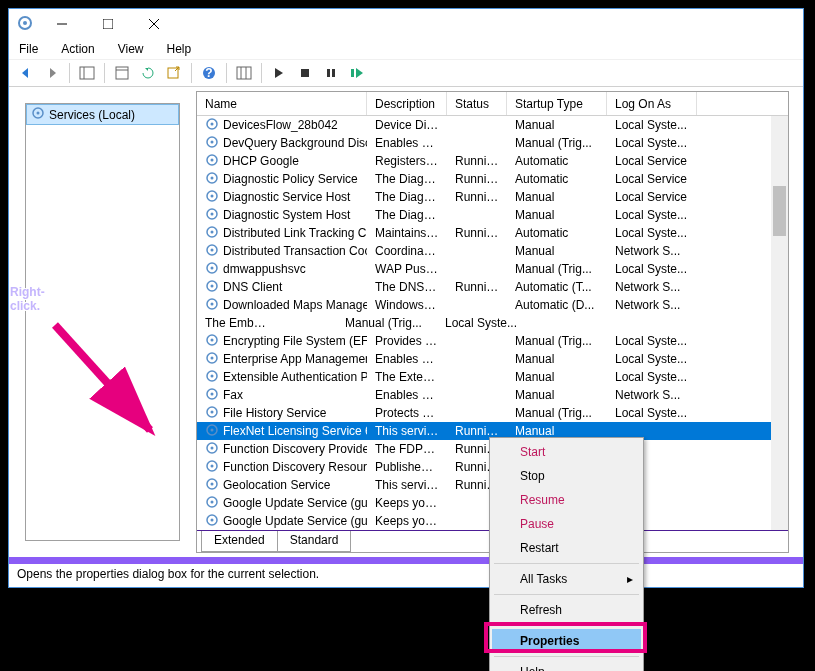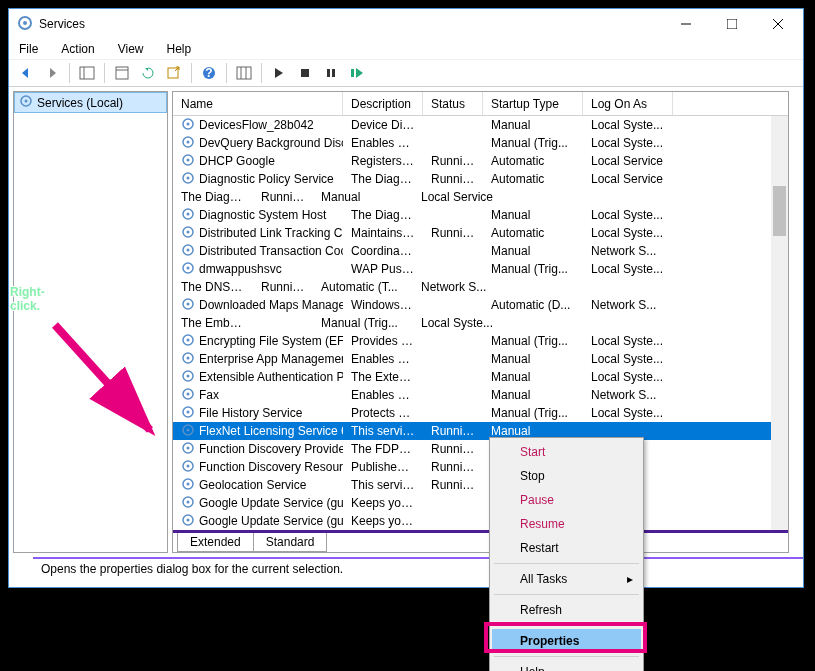--- a/index.html
+++ b/index.html
@@ -11,69 +11,68 @@
 .winbtns { display: flex; height: 100%; }
 .winbtn { width: 46px; display: flex; align-items: center; justify-content: center; }
 .winbtn svg { display: block; }
 .menubar { height: 20px; display: flex; gap: 23px; padding: 0 10px; align-items: center; }
 .menu-item { cursor: default; }
 .toolbar { height: 28px; display: flex; align-items: center; gap: 4px; padding: 0 6px; border-bottom: 1px solid #d0d0d0; border-top: 1px solid #f0f0f0; }
 .tbtn { width: 22px; height: 22px; border: 1px solid transparent; display: flex; align-items: center; justify-content: center; border-radius: 2px; }
 .tbtn svg { display: block; }
 .tsep { width: 1px; height: 20px; background: #d0d0d0; margin: 0 2px; }
 .body { display: flex; height: 470px; }
-.tree { width: 155px; border: 1px solid #a0a0a0; margin: 4px; }
+.tree { width: 155px; border: 1px solid #a0a0a0; margin: 16px; }
 .tree-sel { background: #cde8ff; border: 1px solid #7ab8e6; display: flex; align-items: center; padding: 1px 4px; gap: 4px; margin: 0; }
 .list-wrap { flex: 1; margin: 4px 14px 4px 0; border: 1px solid #a0a0a0; display: flex; flex-direction: column; overflow: hidden; }
 .list-header { display: flex; border-bottom: 1px solid #d0d0d0; height: 24px; background: #fff; }
 .col { padding: 4px 8px; border-right: 1px solid #e0e0e0; display: flex; align-items: center; }
 .col-name { width: 170px; }
 .col-desc { width: 80px; }
 .col-status { width: 60px; }
 .col-startup { width: 100px; }
 .col-logon { width: 90px; }
 .list-body { flex: 1; overflow: hidden; }
 .row { display: flex; height: 18px; align-items: center; }
 .row.selected { background: #0078d7; color: #fff; }
 .cell { padding: 0 8px; white-space: nowrap; overflow: hidden; text-overflow: ellipsis; }
 .cell-name { width: 170px; display: flex; align-items: center; gap: 4px; }
 .gear-ico { flex-shrink: 0; }
 .cell-desc { width: 80px; }
 .cell-status { width: 60px; }
 .cell-startup { width: 100px; }
 .cell-logon { width: 90px; }
-.tabstrip { height: 22px; display: flex; padding-left: 4px; border-top: 3px solid #4c1d95; }
+.tabstrip { height: 22px; display: flex; padding-left: 4px; border-top: 1px solid #4c1d95; }
 .tab { padding: 2px 12px; border: 1px solid #a0a0a0; border-top: none; background: #fff; margin-right: -1px; }
 .tab.active { background: #fff; }
-.statusbar { height: 22px; padding: 3px 8px; border-top: 2px solid #8b5cf6; margin-left: 24px; }
+.statusbar { height: 22px; padding: 3px 8px; border-top: 7px solid #8b5cf6; }
 .scrollbar-track { position: absolute; right: 0; top: 0; width: 17px; height: 100%; background: #f0f0f0; }
 .scrollbar-thumb { position: absolute; right: 2px; width: 13px; background: #c0c0c0; border-radius: 0; }
 .context-menu { position: absolute; left: 489px; top: 437px; width: 155px; background: #f0f0f0; border: 1px solid #a0a0a0; box-shadow: 2px 2px 4px rgba(0,0,0,0.3); padding: 2px; z-index: 50; }
 .ctx-item { padding: 5px 24px 5px 28px; position: relative; }
 .ctx-item.disabled { color: #be185d; }
 .ctx-item.highlight { background: #90c8f6; }
 .ctx-sep { height: 1px; background: #d0d0d0; margin: 3px 2px; }
 .ctx-arrow { position: absolute; right: 8px; top: 50%; transform: translateY(-50%); }
 .highlight-box { position: absolute; border: 4px solid #e6007e; pointer-events: none; z-index: 60; }
-.annotation { position: absolute; color: #86efac; font-size: 20px; font-weight: bold; font-family: Arial, sans-serif; text-shadow: 1px 1px 0 #fff, -1px -1px 0 #fff, 1px -1px 0 #fff, -1px 1px 0 #fff; z-index: 40; }
+.annotation { position: absolute; color: #c4b5fd; font-size: 20px; font-weight: bold; font-family: Arial, sans-serif; text-shadow: 1px 1px 0 #fff, -1px -1px 0 #fff, 1px -1px 0 #fff, -1px 1px 0 #fff; z-index: 40; }
 .arrow-svg { position: absolute; z-index: 45; pointer-events: none; }
 .list-body-wrap { position: relative; flex: 1; overflow: hidden; }
 </style>
 </head>
 <body>
 
 <div class="window">
   <div class="titlebar">
     <span class="ticon">
       <svg width="16" height="16">
           <circle cx="8" cy="8" r="6" fill="none" stroke="#5a8fc8" stroke-width="2"></circle>
           <circle cx="8" cy="8" r="2" fill="#5a8fc8"></circle>
         </svg>
     </span>
-    <span class="title">Services</span>
     <div class="winbtns">
       <div class="winbtn">
           <svg width="10" height="10">
             <line x1="0" y1="5" x2="10" y2="5" stroke="#000"></line>
           </svg>
         </div>
       <div class="winbtn">
           <svg width="10" height="10">
             <rect x="0" y="0" width="10" height="10" fill="none" stroke="#000"></rect>
           </svg>
@@ -238,20 +237,27 @@
                     <circle cx="7" cy="7" r="1.5" fill="#5a8fc8"></circle>
                   </svg></span>
                 <span>Diagnostic Policy Service</span>
               </div>
               <div class="cell cell-desc">The Diagno...</div>
               <div class="cell cell-status">Running</div>
               <div class="cell cell-startup">Automatic</div>
               <div class="cell cell-logon">Local Service</div>
             </div>
             <div class="row">
+              <div class="cell cell-name">
+                <span class="gear-ico"><svg width="14" height="14">
+                    <circle cx="7" cy="7" r="5" fill="none" stroke="#5a8fc8" stroke-width="1.5"></circle>
+                    <circle cx="7" cy="7" r="1.5" fill="#5a8fc8"></circle>
+                  </svg></span>
+                <span>Diagnostic Service Host</span>
+              </div>
               <div class="cell cell-desc">The Diagno...</div>
               <div class="cell cell-status">Running</div>
               <div class="cell cell-startup">Manual</div>
               <div class="cell cell-logon">Local Service</div>
             </div>
             <div class="row">
               <div class="cell cell-name">
                 <span class="gear-ico"><svg width="14" height="14">
                     <circle cx="7" cy="7" r="5" fill="none" stroke="#5a8fc8" stroke-width="1.5"></circle>
                     <circle cx="7" cy="7" r="1.5" fill="#5a8fc8"></circle>
@@ -296,20 +302,27 @@
                     <circle cx="7" cy="7" r="1.5" fill="#5a8fc8"></circle>
                   </svg></span>
                 <span>dmwappushsvc</span>
               </div>
               <div class="cell cell-desc">WAP Push ...</div>
               <div class="cell cell-status"></div>
               <div class="cell cell-startup">Manual (Trig...</div>
               <div class="cell cell-logon">Local Syste...</div>
             </div>
             <div class="row">
+              <div class="cell cell-name">
+                <span class="gear-ico"><svg width="14" height="14">
+                    <circle cx="7" cy="7" r="5" fill="none" stroke="#5a8fc8" stroke-width="1.5"></circle>
+                    <circle cx="7" cy="7" r="1.5" fill="#5a8fc8"></circle>
+                  </svg></span>
+                <span>DNS Client</span>
+              </div>
               <div class="cell cell-desc">The DNS Cli...</div>
               <div class="cell cell-status">Running</div>
               <div class="cell cell-startup">Automatic (T...</div>
               <div class="cell cell-logon">Network S...</div>
             </div>
             <div class="row">
               <div class="cell cell-name">
                 <span class="gear-ico"><svg width="14" height="14">
                     <circle cx="7" cy="7" r="5" fill="none" stroke="#5a8fc8" stroke-width="1.5"></circle>
                     <circle cx="7" cy="7" r="1.5" fill="#5a8fc8"></circle>
@@ -481,22 +494,22 @@
       </div>
     </div>
   </div>
 
   <div class="statusbar">Opens the properties dialog box for the current selection.</div>
 </div>
 
 <div class="context-menu">
   <div class="ctx-item disabled">Start</div>
   <div class="ctx-item">Stop</div>
+  <div class="ctx-item disabled">Resume</div>
   <div class="ctx-item disabled">Pause</div>
-  <div class="ctx-item disabled">Resume</div>
   <div class="ctx-item">Restart</div>
   <div class="ctx-sep"></div>
   <div class="ctx-item">
     <span>All Tasks</span>
     <span class="ctx-arrow">▸</span>
   </div>
   <div class="ctx-sep"></div>
   <div class="ctx-item">Refresh</div>
   <div class="ctx-sep"></div>
   <div class="ctx-item highlight"><b>Properties</b></div>

